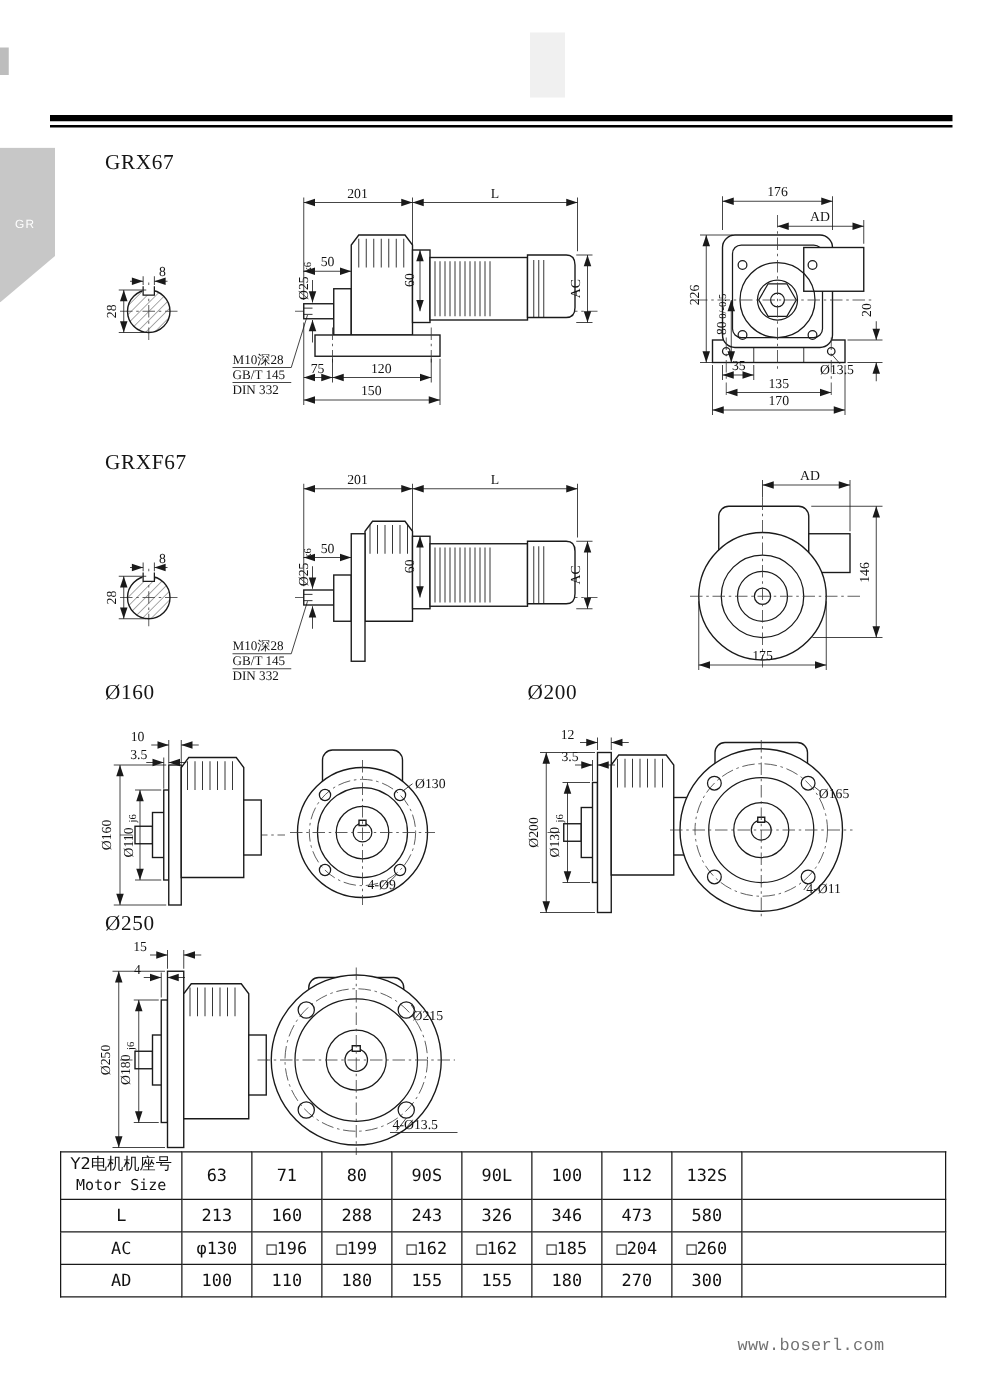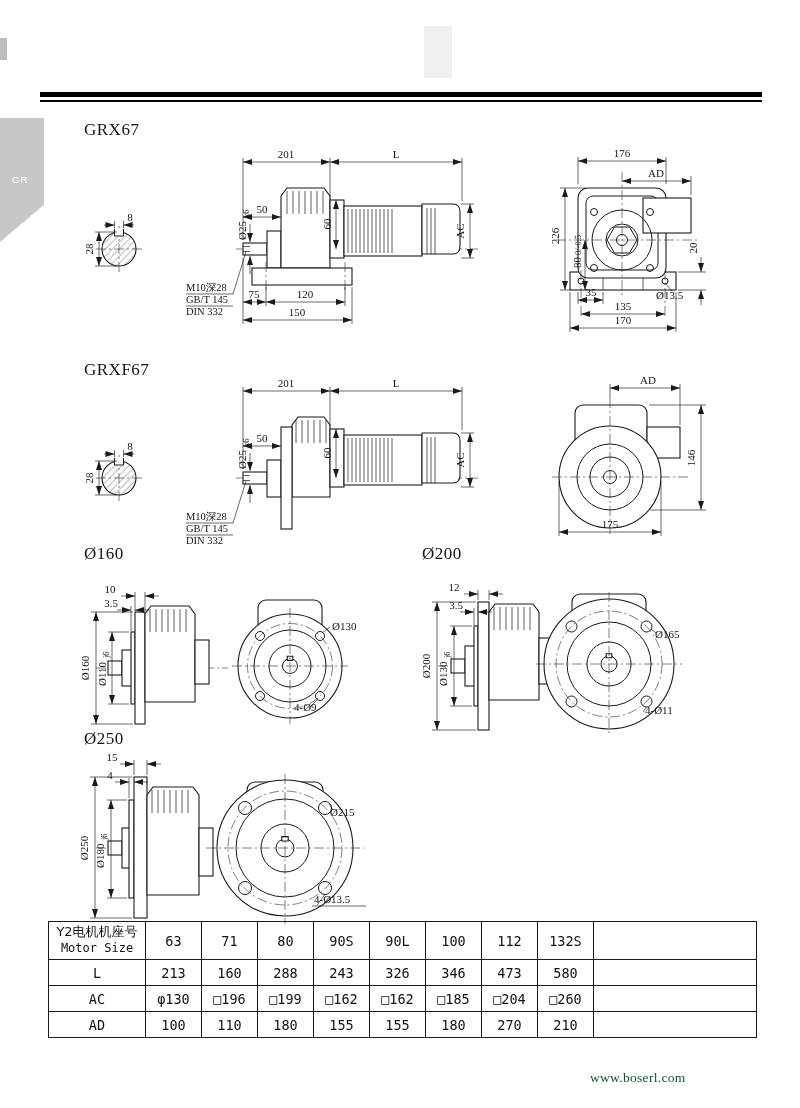--- a/index.html
+++ b/index.html
@@ -22,21 +22,21 @@
   svg text{font-family:"Liberation Serif",serif;fill:#141414;}
   .d{font-size:11px;}
   .s{font-size:8.5px;}
   .note{font-size:10.5px;}
   .tbl{position:absolute;left:48px;top:921px;border-collapse:collapse;table-layout:fixed;}
   .tbl td{border:1px solid #1a1a1a;text-align:center;vertical-align:middle;font-family:"DejaVu Sans Mono","DejaVu Sans",monospace;font-size:13.5px;color:#111;padding:0;}
   .tbl tr.hdr td{height:37px;}
   .tbl tr.row td{height:25px;}
   .tbl td.cn{font-size:13px;line-height:1.3;font-family:"DejaVu Sans","Liberation Sans",sans-serif;}
   .tbl td.cn .en{font-size:12px;font-family:"DejaVu Sans Mono",monospace;}
-  .footer{position:absolute;left:590px;top:1070px;font-size:13.5px;color:#14532d;letter-spacing:.3px;font-family:Liberation Serif, serif;}
+  .footer{position:absolute;left:590px;top:1070px;font-size:13.5px;color:#737373;letter-spacing:.3px;font-family:Liberation Mono, monospace;}
 </style>
 </head>
 <body>
 
 <div class="page">
 
   <div class="rule rule-thick"></div>
   <div class="rule rule-thin"></div>
   <div class="artifact-top"></div>
   <div class="artifact-left"></div>
@@ -489,21 +489,21 @@
       </tr>
       <tr class="row">
         <td>AD</td>
         <td>100</td>
         <td>110</td>
         <td>180</td>
         <td>155</td>
         <td>155</td>
         <td>180</td>
         <td>270</td>
-        <td>210</td>
+        <td>300</td>
         <td></td>
       </tr>
     </tbody>
   </table>
 
   <div class="footer">www.boserl.com</div>
 
 </div>
 
 </body></html>

